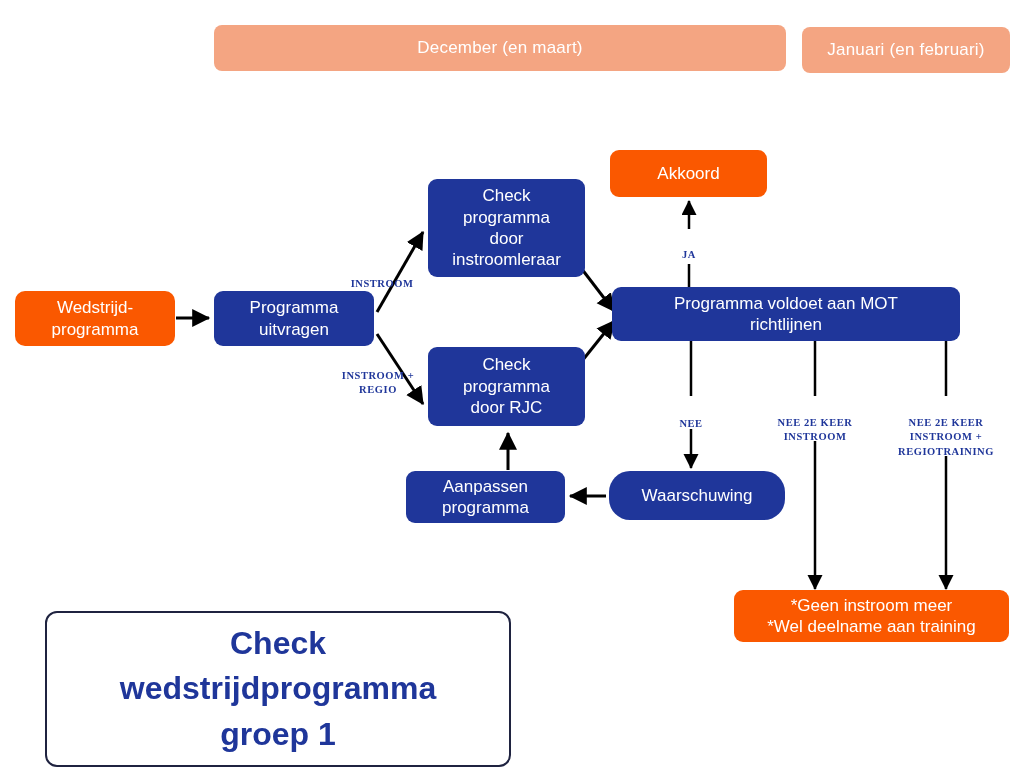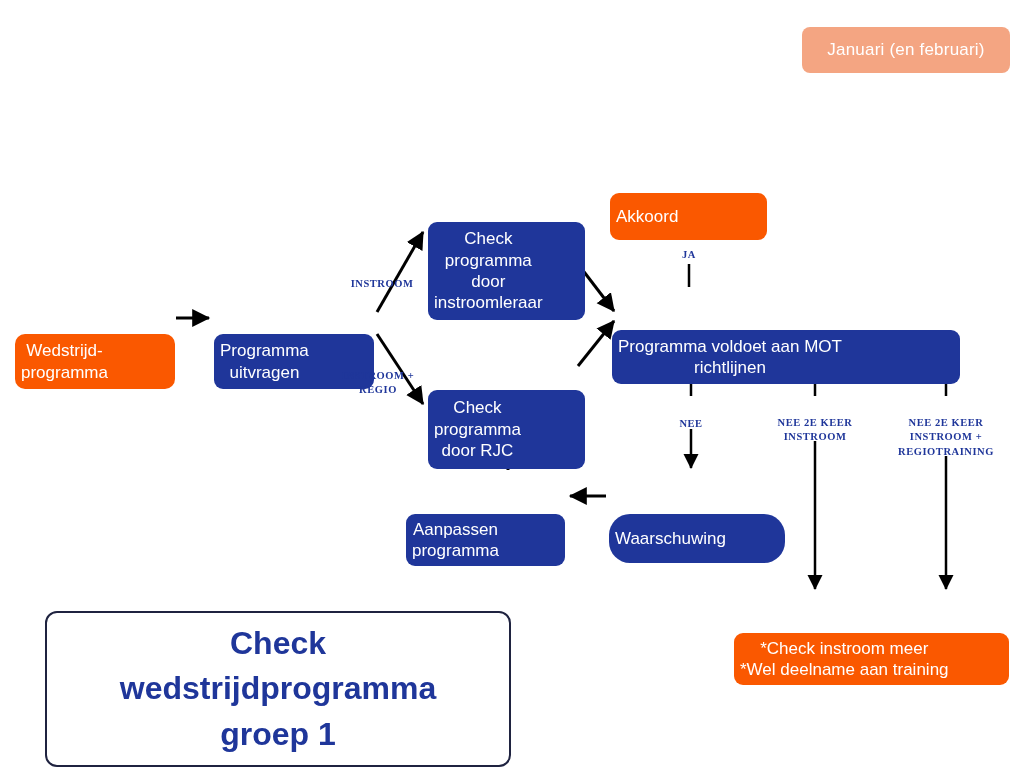--- a/index.html
+++ b/index.html
@@ -29,29 +29,28 @@
     font-size: 17px;
     letter-spacing: 0.2px;
     font-family: "Liberation Sans", sans-serif;
   }
   
   .node {
     position: absolute;
     border-radius: 9px;
     display: flex;
     align-items: center;
-    justify-content: flex-start;
+    justify-content: center;
     text-align: center;
     color: #ffffff;
     font-size: 17px;
     line-height: 1.26;
     padding: 2px 6px;
     box-sizing: border-box;
     font-family: "Liberation Sans", sans-serif;
-    margin-top: 43px;
   }
   .node.blue   { background: #1F369A; }
   .node.orange { background: #FA5800; }
 
   
   .edge-label {
     position: absolute;
     color: #1F369A;
     font-size: 10.5px;
     font-weight: bold;
@@ -94,20 +93,23 @@
     width: 1024px;
     height: 768px;
     pointer-events: none;
   }
 </style>
 </head>
 <body>
 
 <div id="canvas">
 
+  <div class="phase" style="left:214px; top:25px; width:572px; height:46px;">
+    <span>December (en maart)</span>
+  </div>
   <div class="phase" style="left:802px; top:27px; width:208px; height:46px;">
     <span>Januari (en februari)</span>
   </div>
 
   <svg class="edges" viewBox="0 0 1024 768" xmlns="http://www.w3.org/2000/svg">
     <defs>
       <marker id="ah" markerWidth="7" markerHeight="7" refX="5.6" refY="3" orient="auto" markerUnits="strokeWidth">
         <path d="M0,0 L6,3 L0,6 z" fill="#000000"></path>
       </marker>
     </defs>
@@ -174,21 +176,21 @@
   <div class="node blue" style="left:609px; top:471px; width:176px; height:49px;border-radius:21px;">
     <span style="white-space:pre-line">Waarschuwing</span>
   </div>
 
   <div class="node blue" style="left:406px; top:471px; width:159px; height:52px;">
     <span style="white-space:pre-line">Aanpassen
 programma</span>
   </div>
 
   <div class="node orange" style="left:734px; top:590px; width:275px; height:52px;">
-    <span style="white-space:pre-line">*Check instroom meer
+    <span style="white-space:pre-line">*Geen instroom meer
 *Wel deelname aan training</span>
   </div>
 
   <div class="edge-label" style="left:336px; top:263px; width:92px;">
     <span>INSTROOM</span>
   </div>
 
   <div class="edge-label" style="left:328px; top:355px; width:100px;">
     <span>INSTROOM +
 REGIO</span>

